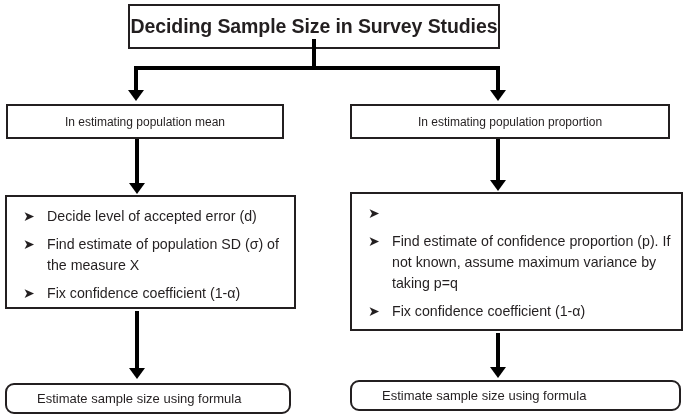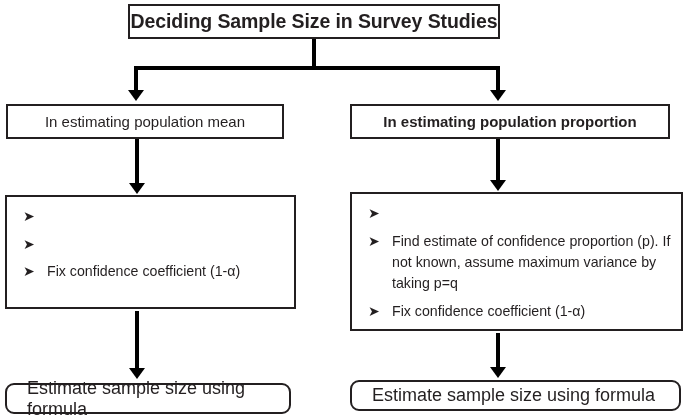--- a/index.html
+++ b/index.html
@@ -22,33 +22,33 @@
     background: #ffffff;
     display: flex;
     align-items: center;
     color: #231f20;
   }
   .box.center { justify-content: center; }
   .title-box {
     left: 128px;
     top: 4px;
     width: 372px;
-    height: 35px;
+    height: 45px;
     border: 2px solid #231f20;
     font-size: 19.5px;
     font-weight: bold;
     letter-spacing: -0.1px;
   }
   .branch-box {
     height: 35px;
-    font-size: 15px;
+    font-size: 12px;
     font-weight: normal;
   }
   .branch-left  { left: 6px;   top: 104px; width: 278px; }
-  .branch-right { left: 350px; top: 104px; width: 320px; font-weight: bold; }
+  .branch-right { left: 350px; top: 104px; width: 320px; }
 
   .list-box {
     align-items: flex-start;
     padding: 9px 8px 8px 8px;
     font-size: 14.2px;
     line-height: 1.48;
   }
   .list-left  { left: 5px;   top: 195px; width: 291px; height: 114px; }
   .list-right { left: 350px; top: 192px; width: 333px; height: 139px; }
 
@@ -73,22 +73,22 @@
     color: #231f20;
   }
   .bullet-text {
     flex: 1 1 auto;
     color: #231f20;
   }
 
   .result-box {
     height: 31px;
     border-radius: 9px;
-    font-size: 18px;
-    padding-left: 20px;
+    font-size: 13px;
+    padding-left: 30px;
   }
   .result-left  { left: 5px;   top: 383px; width: 286px; }
   .result-right { left: 350px; top: 380px; width: 331px; }
 
   
   .conn {
     position: absolute;
     background: #000000;
   }
   .vline { width: 4px; }
@@ -127,23 +127,25 @@
 
   <div class="conn vline" style="left:135px; top:139px; height:45px;"></div>
   <div class="arrowhead" style="left:129px; top:183px;"></div>
   <div class="conn vline" style="left:496px; top:139px; height:42px;"></div>
   <div class="arrowhead" style="left:490px; top:180px;"></div>
 
   <div class="box list-box list-left">
     <ul class="bullet-list">
       <li class="bullet-row">
         <span class="bullet-mark">➤</span>
+        <span class="bullet-text">Decide level of accepted error (d)</span>
       </li>
       <li class="bullet-row">
         <span class="bullet-mark">➤</span>
+        <span class="bullet-text">Find estimate of population SD (σ) of the measure X</span>
       </li>
       <li class="bullet-row">
         <span class="bullet-mark">➤</span>
         <span class="bullet-text">Fix confidence coefficient (1-α)</span>
       </li>
     </ul>
   </div>
 
   <div class="box list-box list-right">
     <ul class="bullet-list">

